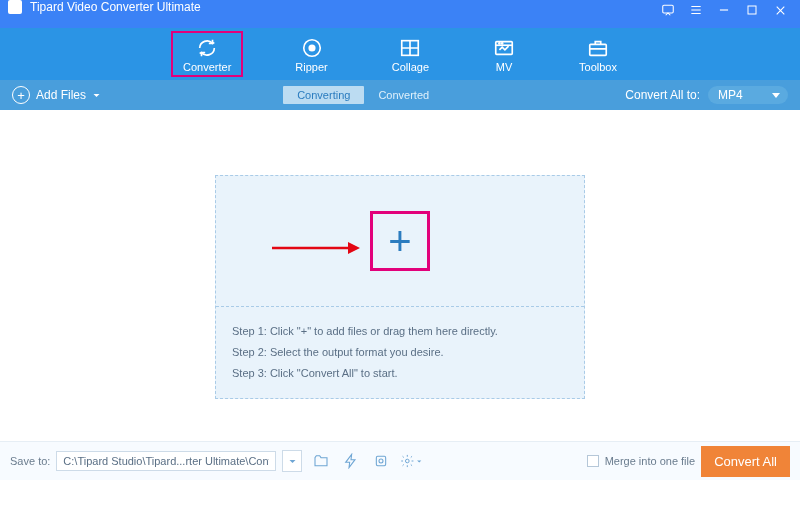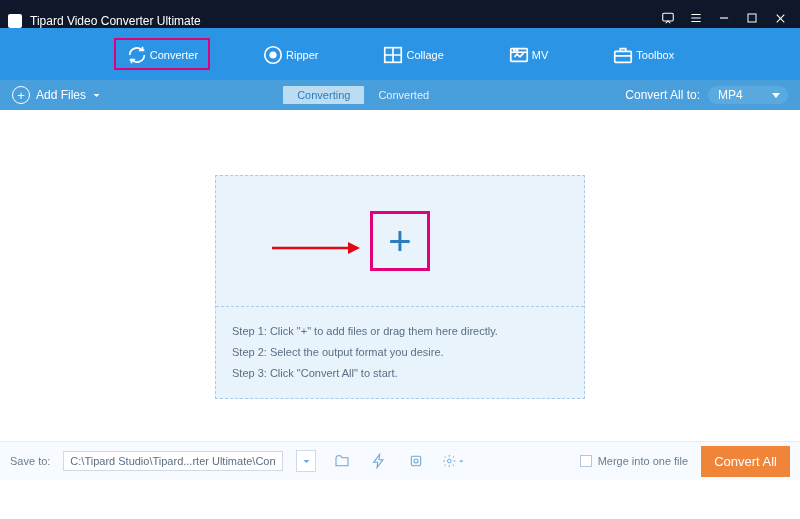--- a/index.html
+++ b/index.html
@@ -1,23 +1,23 @@
 <!DOCTYPE html>
 <html><head>
 <meta charset="utf-8">
 <style>
   * { box-sizing: border-box; margin: 0; padding: 0; font-family: -apple-system, "Segoe UI", Arial, sans-serif; }
   body { width: 800px; height: 519px; background: #fff; overflow: hidden; }
-  .titlebar { height: 28px; background: #0f172a; display: flex; align-items: flex-end; padding: 0 8px; color: #fff; font-size: 12px; }
+  .titlebar { height: 28px; background: #3b82f6; display: flex; align-items: flex-start; padding: 0 8px; color: #fff; font-size: 12px; }
   .titlebar .logo { width: 14px; height: 14px; background: #fff; border-radius: 2px; margin-right: 8px; display:inline-block; }
   .title-gap { flex: 1; }
   .title-btn { width: 24px; height: 20px; display: flex; align-items: center; justify-content: center; color: #fff; margin-left: 4px; cursor: pointer; }
 
   .navbar { height: 52px; background: #2b94e5; display: flex; align-items: center; justify-content: center; gap: 40px; }
-  .nav-item { display: flex; flex-direction: row; align-items: center; gap: 2px; color: #fff; font-size: 11px; padding: 4px 10px 2px; cursor: pointer; border: 2px solid transparent; }
+  .nav-item { display: flex; flex-direction: column; align-items: center; gap: 2px; color: #fff; font-size: 11px; padding: 4px 10px 2px; cursor: pointer; border: 2px solid transparent; }
   .nav-item.active { border: 2px solid #e2007a; }
   .nav-icon { width: 22px; height: 22px; display: flex; align-items: center; justify-content: center; }
   .nav-icon svg { stroke: #fff; fill: none; }
 
   .subbar { height: 30px; background: #499edc; display: flex; align-items: center; color: #fff; font-size: 12px; padding: 0 12px; }
   .add-files { display: flex; align-items: center; gap: 6px; cursor: pointer; }
   .add-plus { width: 18px; height: 18px; border: 1.5px solid #fff; border-radius: 50%; display: flex; align-items: center; justify-content: center; font-size: 13px; line-height: 1; }
   .sub-center { flex: 1; display: flex; justify-content: center; align-items: center; gap: 0; }
   .pill { padding: 3px 14px; border-radius: 1px; font-size: 11px; cursor: pointer; }
   .pill.active { background: #bcdcf2; color: #2b7cbf; }
@@ -27,21 +27,21 @@
   .fmt-select::after { content: ""; position: absolute; right: 8px; top: 7px; border-left: 4px solid transparent; border-right: 4px solid transparent; border-top: 5px solid #fff; }
 
   .main { height: 370px; background: #ffffff; position: relative; padding-top: 65px; }
   .dropzone { width: 370px; margin: 0 auto; border: 1.5px dashed #a9cbe7; background: #e9f3fb; }
   .drop-top { height: 130px; position: relative; display: flex; align-items: center; justify-content: center; }
   .plus-box { width: 60px; height: 60px; border: 3px solid #e2007a; display: flex; align-items: center; justify-content: center; }
   .plus-sign { font-size: 40px; color: #2b7cbf; font-weight: 200; line-height: 1; }
   .arrow-ann { position: absolute; left: 54px; top: 62px; }
   .drop-bot { border-top: 1.5px dashed #a9cbe7; padding: 14px 16px; font-size: 11px; color: #5a6f85; line-height: 1.9; }
 
-  .footer { position: absolute; bottom: 0; left: 0; right: 0; height: 39px; background: #f7fbff; border-top: 1px solid #e6eef5; display: flex; align-items: center; padding: 0 10px; font-size: 11px; color: #6a7c8e; gap: 13px; }
+  .footer { position: absolute; bottom: 0; left: 0; right: 0; height: 39px; background: #f7fbff; border-top: 1px solid #e6eef5; display: flex; align-items: center; padding: 0 10px; font-size: 11px; color: #6a7c8e; gap: 6px; }
   .path-input { border: 1px solid #cddbe8; background: #fff; padding: 3px 6px; width: 220px; font-size: 11px; color: #5a6f85; }
   .foot-chevron { border: 1px solid #cddbe8; background: #fff; width: 20px; height: 22px; display:flex; align-items:center; justify-content:center; color:#6fa6d4; cursor:pointer; }
   .foot-icon { width: 22px; height: 22px; display:flex; align-items:center; justify-content:center; color: #6fa6d4; cursor:pointer; margin-left: 2px;}
   .foot-gap { flex: 1; }
   .merge { display: flex; gap: 6px; cursor:pointer; }
   .merge .box { width: 12px; height: 12px; border: 1px solid #b5c7d8; background: #fff; }
   .convert-all-btn { background: #f08438; color: #fff; padding: 8px 13px; font-size: 13px; border: none; cursor: pointer; }
 </style>
 </head>
 <body>

